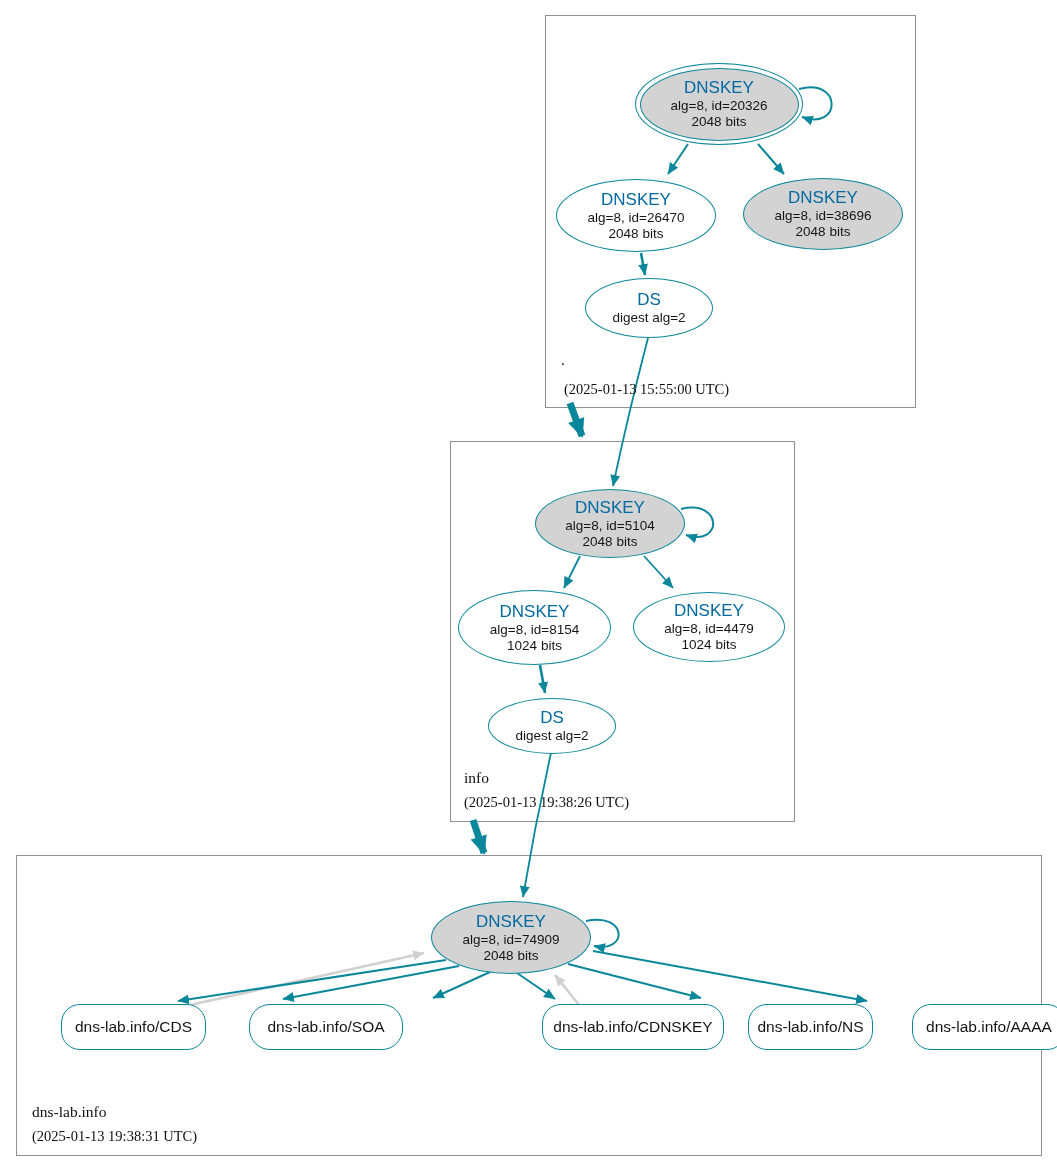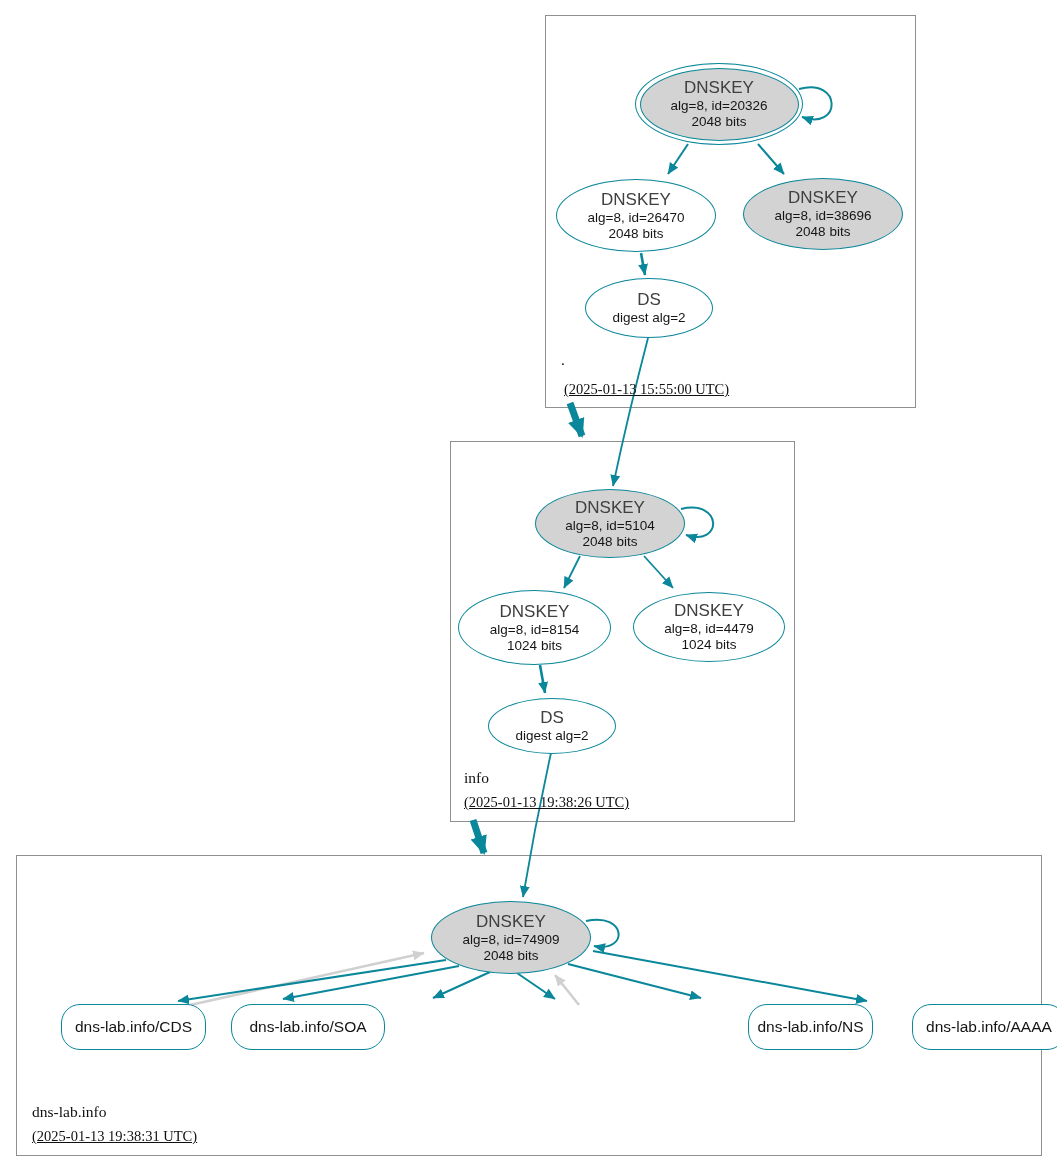--- a/index.html
+++ b/index.html
@@ -10,26 +10,26 @@
   .zone-box{position:absolute;border:1.2px solid #8f8f8f;background:#fff;z-index:1;box-sizing:border-box;}
   svg.edges{position:absolute;left:0;top:0;z-index:2;}
   .node{position:absolute;z-index:3;box-sizing:border-box;display:flex;flex-direction:column;
         align-items:center;justify-content:center;text-align:center;}
   .ellipse{border:1.7px solid var(--secure,#0a879a);border-radius:50%;background:#fff;}
   .fill-gray{background:#d3d3d3;}
   .double{background:#fff;}
   .double::before{content:"";position:absolute;inset:3.5px;border:1.7px solid var(--secure,#0a879a);
         border-radius:50%;background:#d3d3d3;}
   .double > div{position:relative;}
-  .node-title{font-family:"Liberation Sans",sans-serif;font-size:17px;line-height:20px;color:#404040;}
+  .node-title{font-family:"Liberation Sans",sans-serif;font-size:17px;line-height:20px;color:#0369a1;}
   .node-line{font-family:Liberation Sans, sans-serif;font-size:13.5px;line-height:16px;color:#151515;}
   .rrset{border:1.7px solid var(--secure,#0a879a);border-radius:19px;background:#fff;
         font-family:"Liberation Sans",sans-serif;font-size:15.5px;color:#151515;margin-left:36px;}
   .zone-label{position:absolute;z-index:2;font-size:15.5px;line-height:20px;}
-  .zone-ts{position:absolute;z-index:2;font-size:14.5px;line-height:18px;text-decoration:underline;}
+  .zone-ts{position:absolute;z-index:2;font-size:14.5px;line-height:18px;}
 </style>
 </head>
 <body>
 
 <div class="canvas">
 
   <div class="zone-box" style="left:545px;top:15px;width:371px;height:393px;"></div>
   <div class="zone-box" style="left:450px;top:441px;width:345px;height:381px;"></div>
   <div class="zone-box" style="left:16px;top:855px;width:1026px;height:301px;"></div>
 
@@ -125,22 +125,25 @@
 
   <div class="node ellipse fill-gray" style="left:431px;top:901px;width:160px;height:73px;">
     <div class="node-title">DNSKEY</div>
     <div class="node-line">alg=8, id=74909</div>
     <div class="node-line">2048 bits</div>
   </div>
 
   <div class="node rrset" style="left:25px;top:1004px;width:145px;height:46px;">
     <span>dns-lab.info/CDS</span>
   </div>
-  <div class="node rrset" style="left:195px;top:1004px;width:154px;height:46px;border-radius:21px;">
+  <div class="node rrset" style="left:213px;top:1004px;width:154px;height:46px;border-radius:21px;">
     <span>dns-lab.info/SOA</span>
+  </div>
+  <div class="node rrset" style="left:506px;top:1004px;width:182px;height:46px;">
+    <span>dns-lab.info/CDNSKEY</span>
   </div>
   <div class="node rrset" style="left:876px;top:1004px;width:154px;height:46px;">
     <span>dns-lab.info/AAAA</span>
   </div>
   <div class="node rrset" style="left:712px;top:1004px;width:125px;height:46px;">
     <span>dns-lab.info/NS</span>
   </div>
 
   <div class="zone-label" style="left:32px;top:1102px;">dns-lab.info</div>
   <div class="zone-ts" style="left:32px;top:1127px;">(2025-01-13 19:38:31 UTC)</div>

